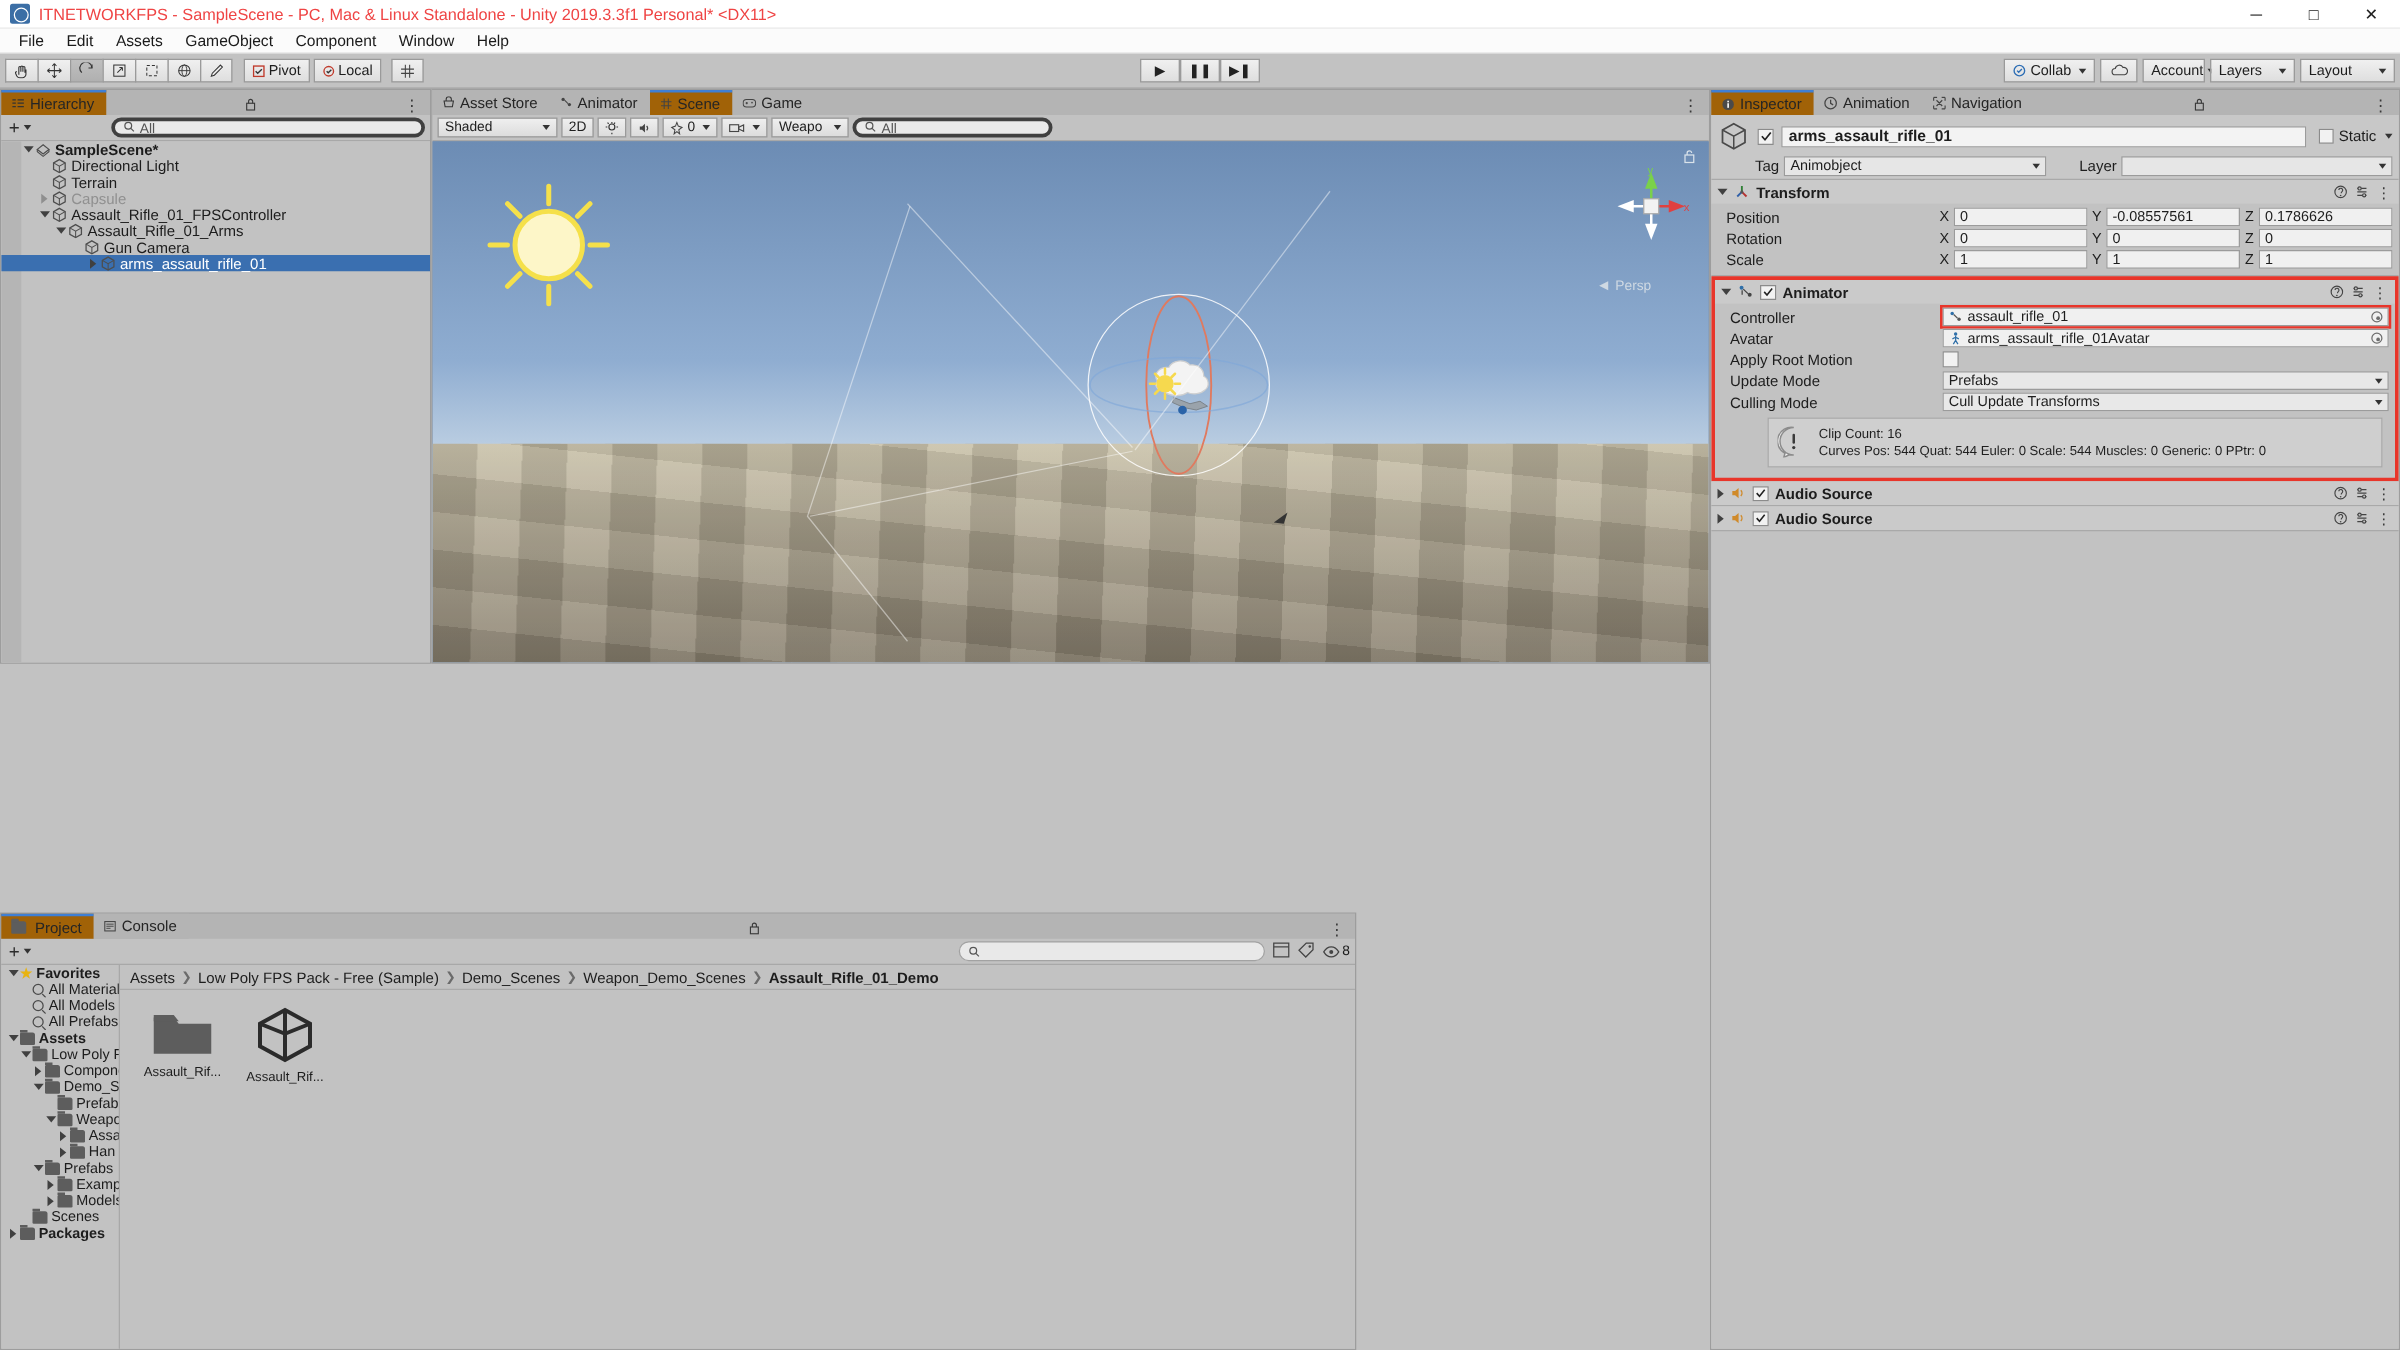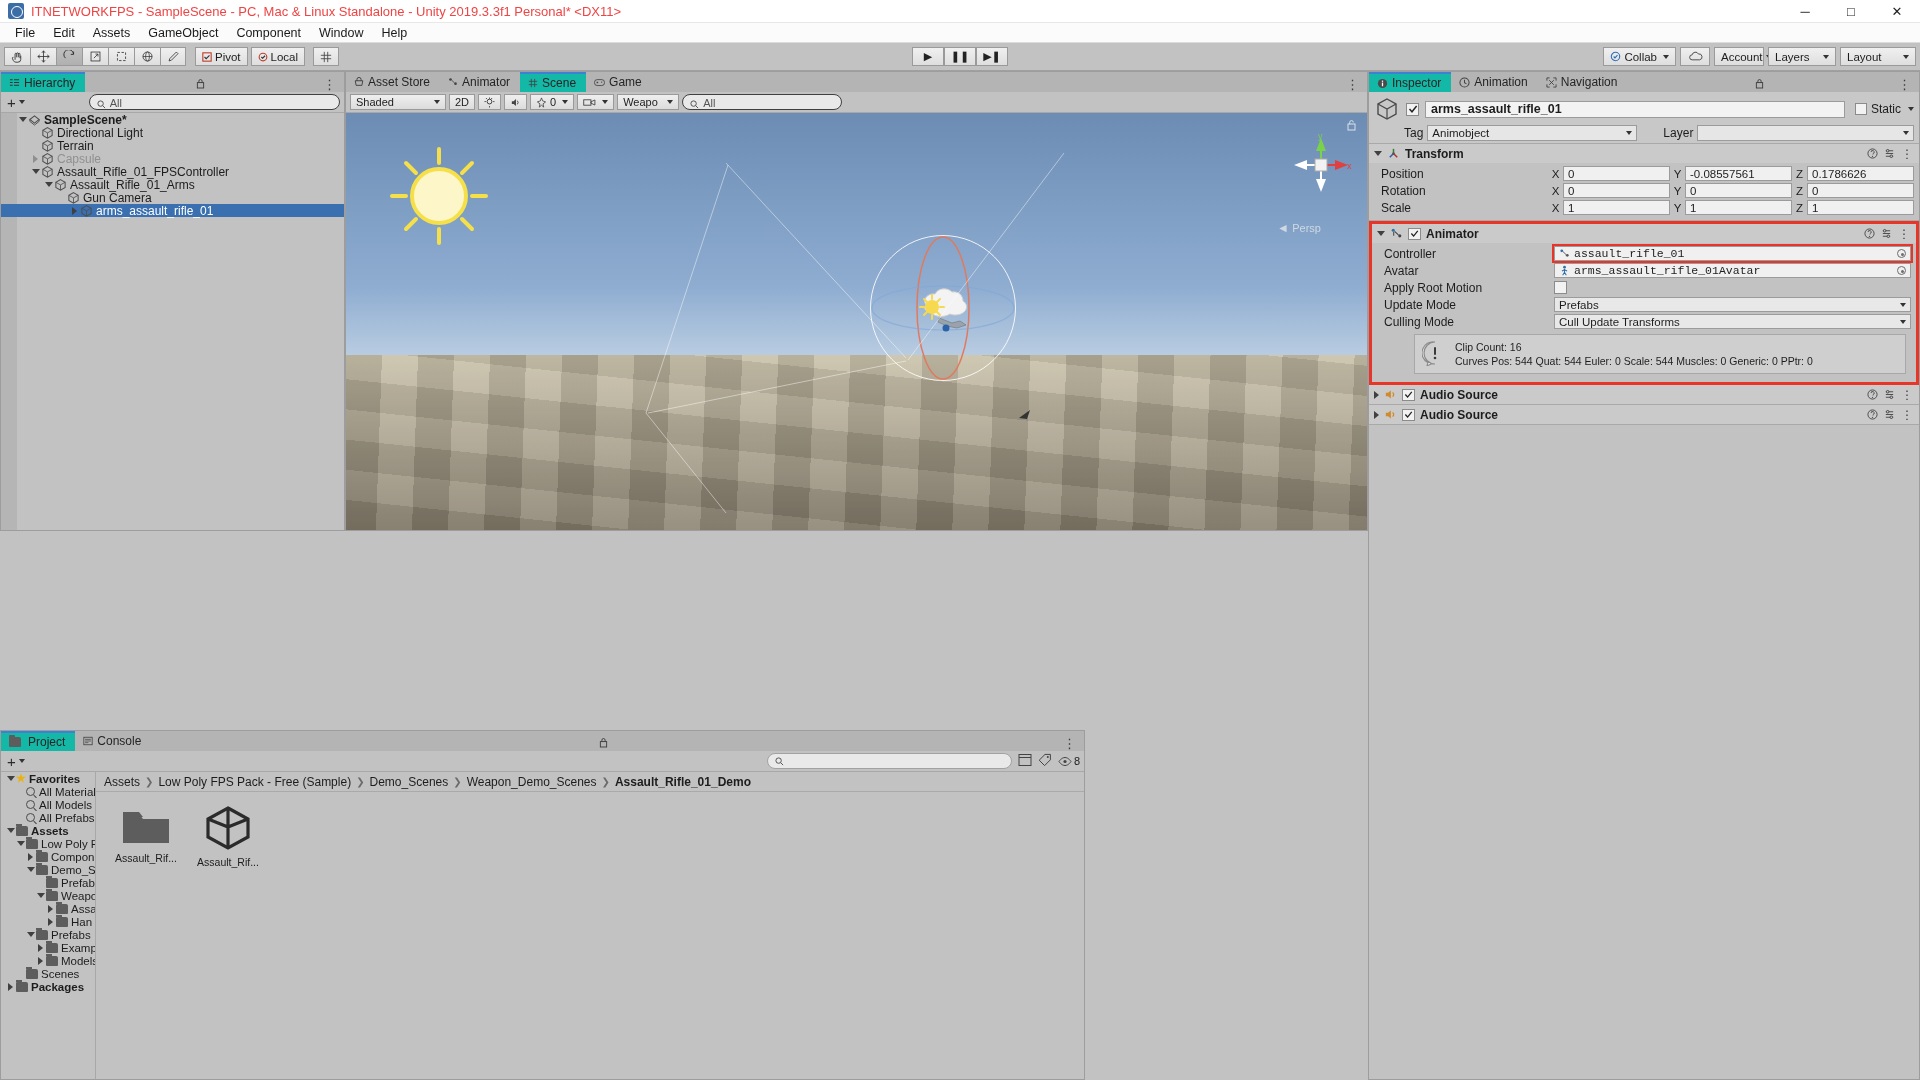--- a/index.html
+++ b/index.html
@@ -43,26 +43,26 @@
   
   .workspace { flex:1; display:flex; min-height:0; padding:0; gap:0; }
   .col-left { width:345px; display:flex; flex-direction:column; min-width:0; }
   .col-mid  { flex:1; display:flex; flex-direction:column; min-width:0; }
   .col-right{ width:552px; display:flex; flex-direction:column; min-width:0; }
 
   
   .panel { background:#c2c2c2; display:flex; flex-direction:column; min-height:0; border:1px solid #9d9d9d; }
   .tabrow { height:20px; background:#b4b4b4; display:flex; align-items:flex-end; flex:0 0 20px; position:relative; }
   .tab { height:20px; padding:0 10px 0 8px; display:flex; align-items:center; gap:4px; font-size:12px; color:#252525; background:#b4b4b4; }
-  .tab.sel { background:#14b8a6; border-top:2px solid #3f7fd4; }
+  .tab.sel { background:#a16207; border-top:2px solid #3f7fd4; }
   .tabrow .menu-dots { margin-left:auto; padding:0 7px; font-size:13px; color:#3a3a3a; letter-spacing:1px;}
   .tabrow .lockico{ padding:0 2px; }
 
   .subbar { height:21px; background:#c2c2c2; display:flex; align-items:center; padding:0 4px; gap:4px; flex:0 0 21px; border-bottom:1px solid #a8a8a8;}
-  .searchbox { flex:1; height:16px; background:#e9e9e9; border:1px solid #404040; border-radius:8px; display:flex; align-items:flex-end; padding:0 7px; gap:4px; font-size:11px; color:#555;}
+  .searchbox { flex:1; height:16px; background:#e9e9e9; border:3px solid #404040; border-radius:8px; display:flex; align-items:flex-start; padding:0 7px; gap:4px; font-size:11px; color:#555;}
   .plusbtn { display:flex; align-items:center; font-size:15px; line-height:1; color:#2b2b2b; padding:0 2px; }
 
   
   .hierarchy-body { flex:1; background:#c2c2c2; overflow:hidden; position:relative; }
   .hrow { height:13px; display:flex; align-items:center; font-size:12px; color:#1c1c1c; padding-right:4px; white-space:nowrap; position:relative; }
   .hrow.sel { background:#3a6fb0; color:#fff; }
   .hrow .tw { width:11px; display:flex; align-items:center; justify-content:center; flex:0 0 11px;}
   .tri { width:0;height:0; }
   .tri.down { border-left:4px solid transparent;border-right:4px solid transparent;border-top:5px solid #404040;}
   .tri.right{ border-top:4px solid transparent;border-bottom:4px solid transparent;border-left:5px solid #404040;} .tri.dim.right{ border-left-color:#8f8f8f;}
@@ -107,21 +107,21 @@
   .comp { border-bottom:1px solid #a9a9a9; }
   .comp-head { height:19px; background:#cacaca; display:flex; align-items:center; gap:5px; padding:0 5px; font-size:12px; font-weight:bold;}
   .comp-head .sp { margin-left:auto; display:flex; align-items:center; gap:6px; font-weight:normal; color:#3a3a3a;}
   .comp-body { background:#c2c2c2; padding:2px 0 4px 0; }
   .prow { height:17px; display:flex; align-items:center; padding:0 5px 0 12px; font-size:12px; }
   .prow .pname { width:170px; flex:0 0 170px; }
   .xyz { flex:1; display:flex; gap:3px; }
   .xyzf { flex:1; display:flex; align-items:center; gap:3px; }
   .xyzf .ax { width:9px; text-align:center; font-size:11.5px;}
   .xyzf .fld { flex:1; height:15px; background:#f0f0f0; border:1px solid #9b9b9b; display:flex; align-items:center; padding:0 4px; font-size:11.5px;}
-  .objfield { flex:1; height:15px; background:#f0f0f0; border:1px solid #9b9b9b; display:flex; align-items:center; gap:4px; padding:0 4px; font-size:11.5px; position:relative;font-family:Liberation Mono, monospace;}
+  .objfield { flex:1; height:15px; background:#f0f0f0; border:1px solid #9b9b9b; display:flex; align-items:center; gap:4px; padding:0 4px; font-size:11.5px; position:relative;}
   .objfield .circ { margin-left:auto; width:9px; height:9px; border:1.4px solid #6d6d6d; border-radius:50%; position:relative;}
   .objfield .circ:after{content:"";position:absolute;left:2.5px;top:2.5px;width:3px;height:3px;background:#6d6d6d;border-radius:50%;}
   .selbox { flex:1; height:15px; background:#e8e8e8; border:1px solid #9b9b9b; display:flex; align-items:center; padding:0 4px; font-size:11.5px;}
   .selbox .car { margin-left:auto; width:0;height:0;border-left:3px solid transparent;border-right:3px solid transparent;border-top:4px solid #333;}
   .boolbox { width:13px;height:13px;background:#f2f2f2;border:1px solid #8b8b8b;}
   .infobox { margin:4px 10px 4px 42px; background:#cfcfcf; border:1px solid #a8a8a8; display:flex; gap:7px; padding:5px 7px; }
   .infobox .warn { width:26px; height:26px; flex:0 0 26px; }
   .infobox .txt { font-size:10.5px; line-height:1.35; color:#1f1f1f;}
   .animator-hl { border:3px solid #e8352a; }
   .ctrl-hl { outline:2px solid #e8352a; outline-offset:0px; }

